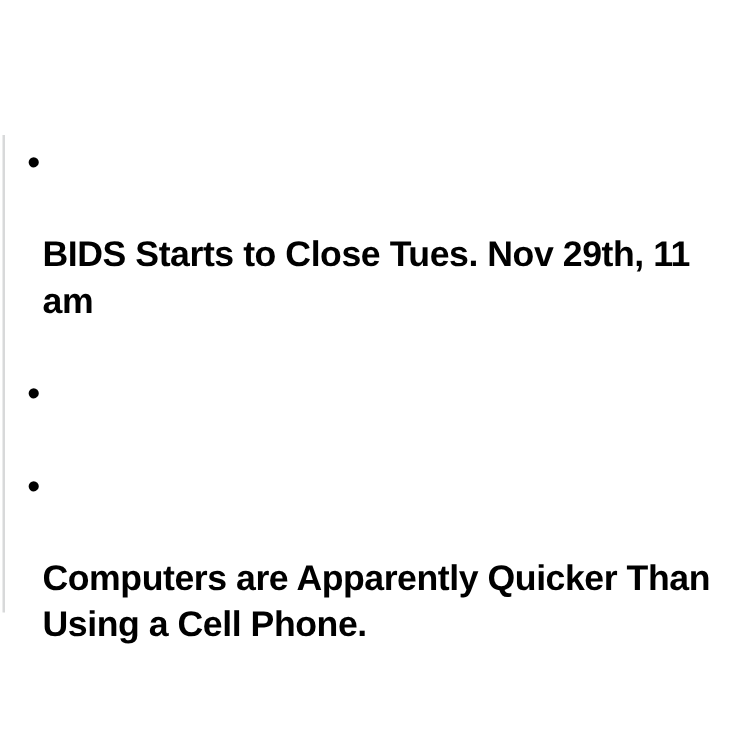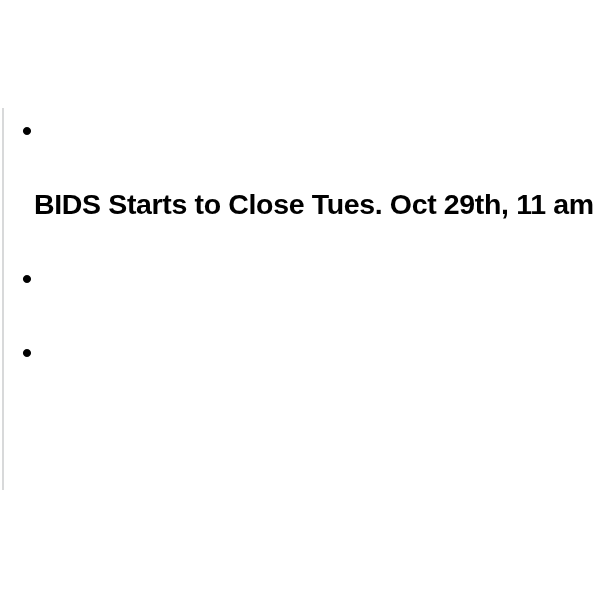--- a/index.html
+++ b/index.html
@@ -71,26 +71,28 @@
 <body>
 
 <div id="notice-canvas">
 
   <div id="left-edge-rule"></div>
 
   <ul id="bullet-list">
 
     <li class="bullet-item">
       <span class="bullet-dot">•</span>
-      <span class="bullet-text">BIDS Starts to Close Tues. Oct 29th, 11 am</span>
+      <span class="bullet-text">BIDS Starts to Close Tues. Nov 29th, 11 am</span>
     </li>
 
     <li class="bullet-item">
       <span class="bullet-dot">•</span>
     </li>
 
     <li class="bullet-item">
       <span class="bullet-dot">•</span>
+      <span class="bullet-text">Computers are Apparently Quicker Than
+Using a Cell Phone.</span>
     </li>
 
   </ul>
 
 </div>
 
 </body></html>

